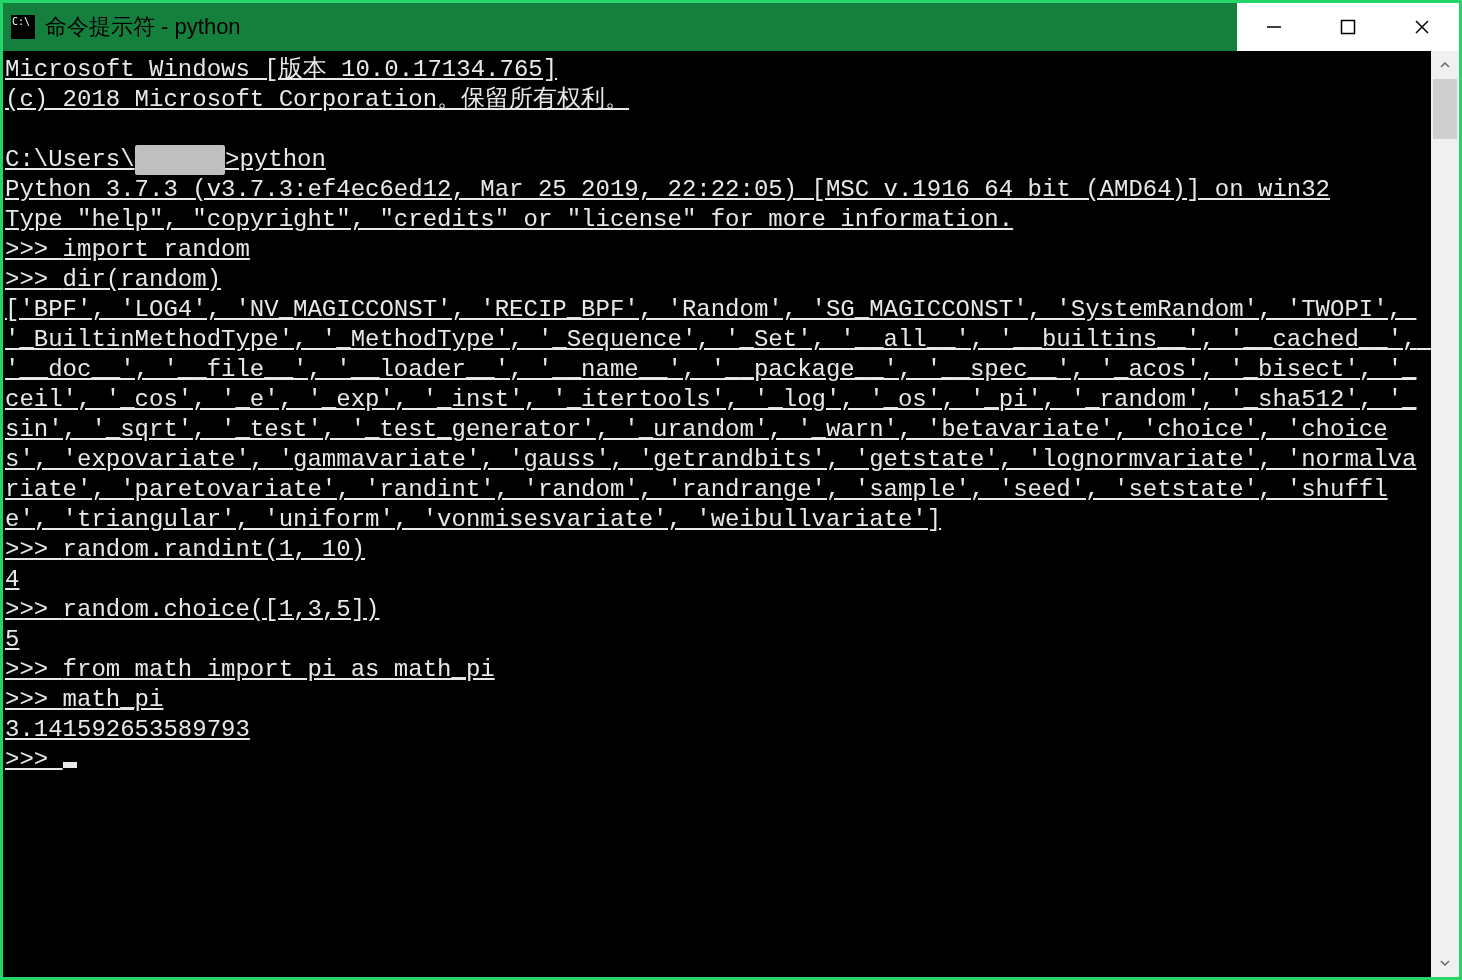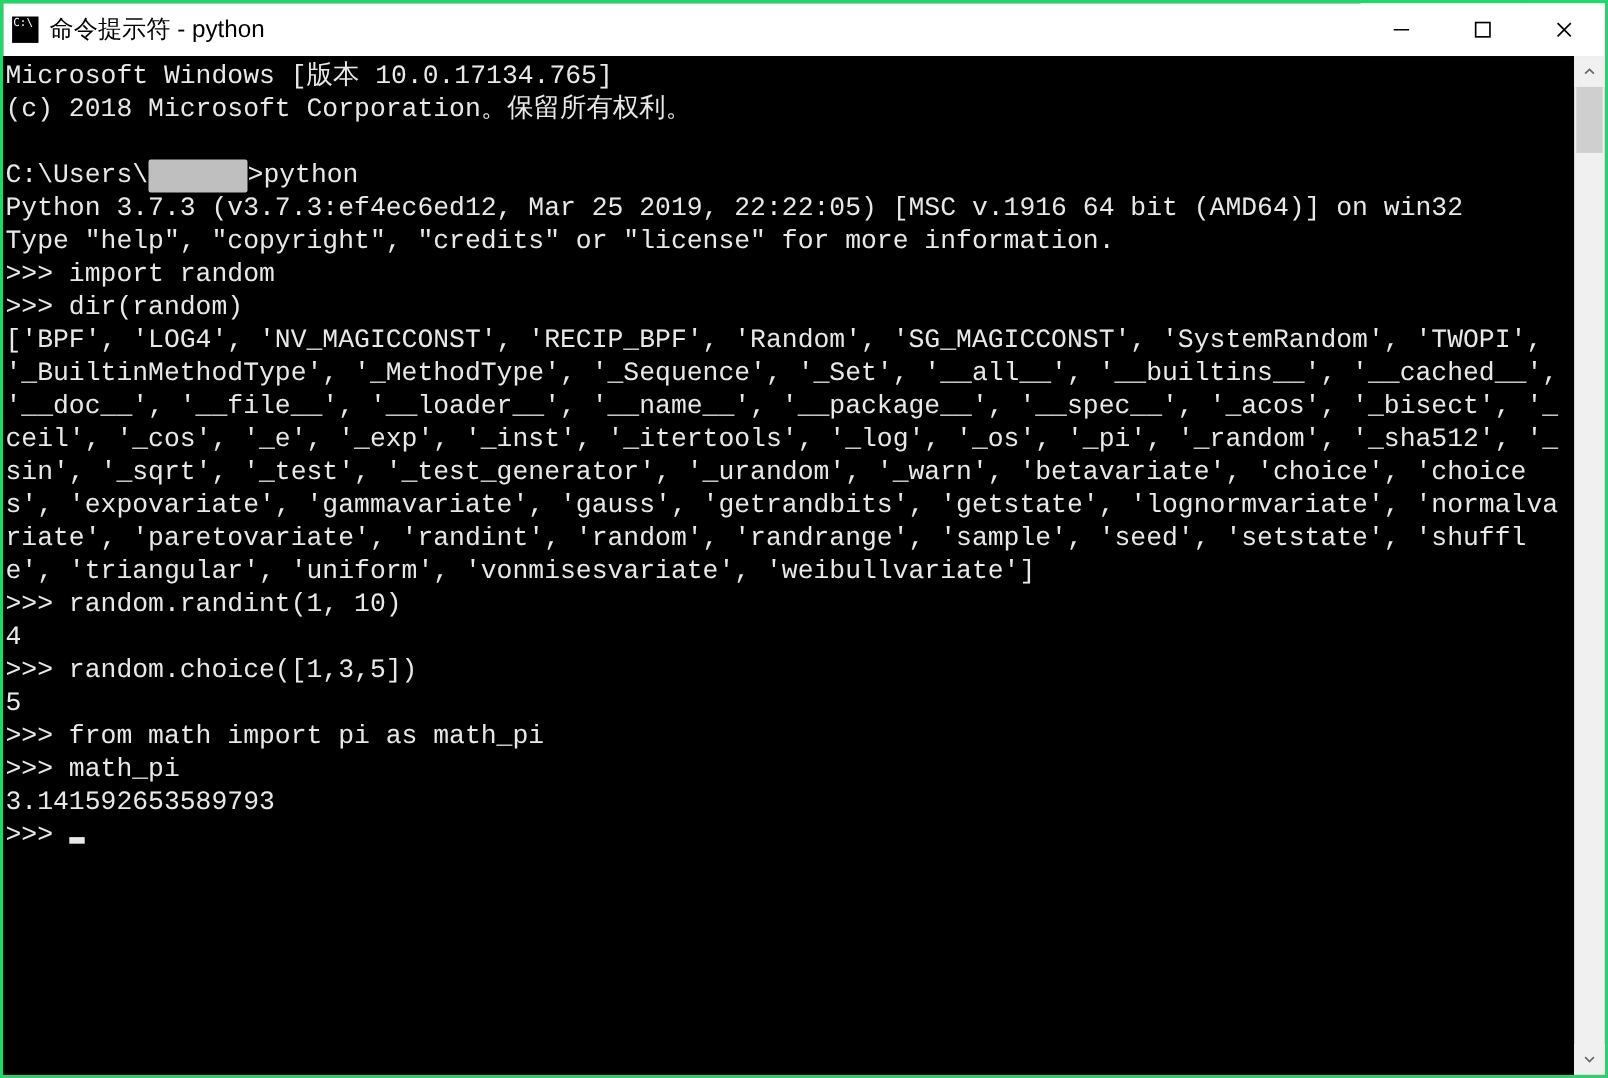--- a/index.html
+++ b/index.html
@@ -15,21 +15,21 @@
     box-sizing: border-box;
     width: 1462px;
     height: 980px;
     border: 3px solid #24d66a;
     display: flex;
     flex-direction: column;
     background: #000;
   }
   .titlebar {
     height: 48px;
-    background: #ffffff;
+    background: #15803d;
     display: flex;
     align-items: center;
     padding-left: 8px;
     flex-shrink: 0;
   }
   .app-icon {
     width: 24px;
     height: 24px;
     margin-right: 10px;
     background: #000;
@@ -76,20 +76,21 @@
     flex: 1;
     background: #000;
     color: #e8e8e8;
     font-family: "NSimSun", "SimSun", "Consolas", "Courier New", monospace;
     font-size: 24px;
     line-height: 30px;
     padding: 4px 2px 4px 2px;
     white-space: pre-wrap;
     word-break: break-all;
     overflow: hidden;
+    text-decoration: underline;
   }
   .redact {
     display:inline-block;
     background:#bfbfbf;
     color:#bfbfbf;
     border-radius:2px;
     padding:0 2px;
   }
   .cursor {
     display:inline-block;

